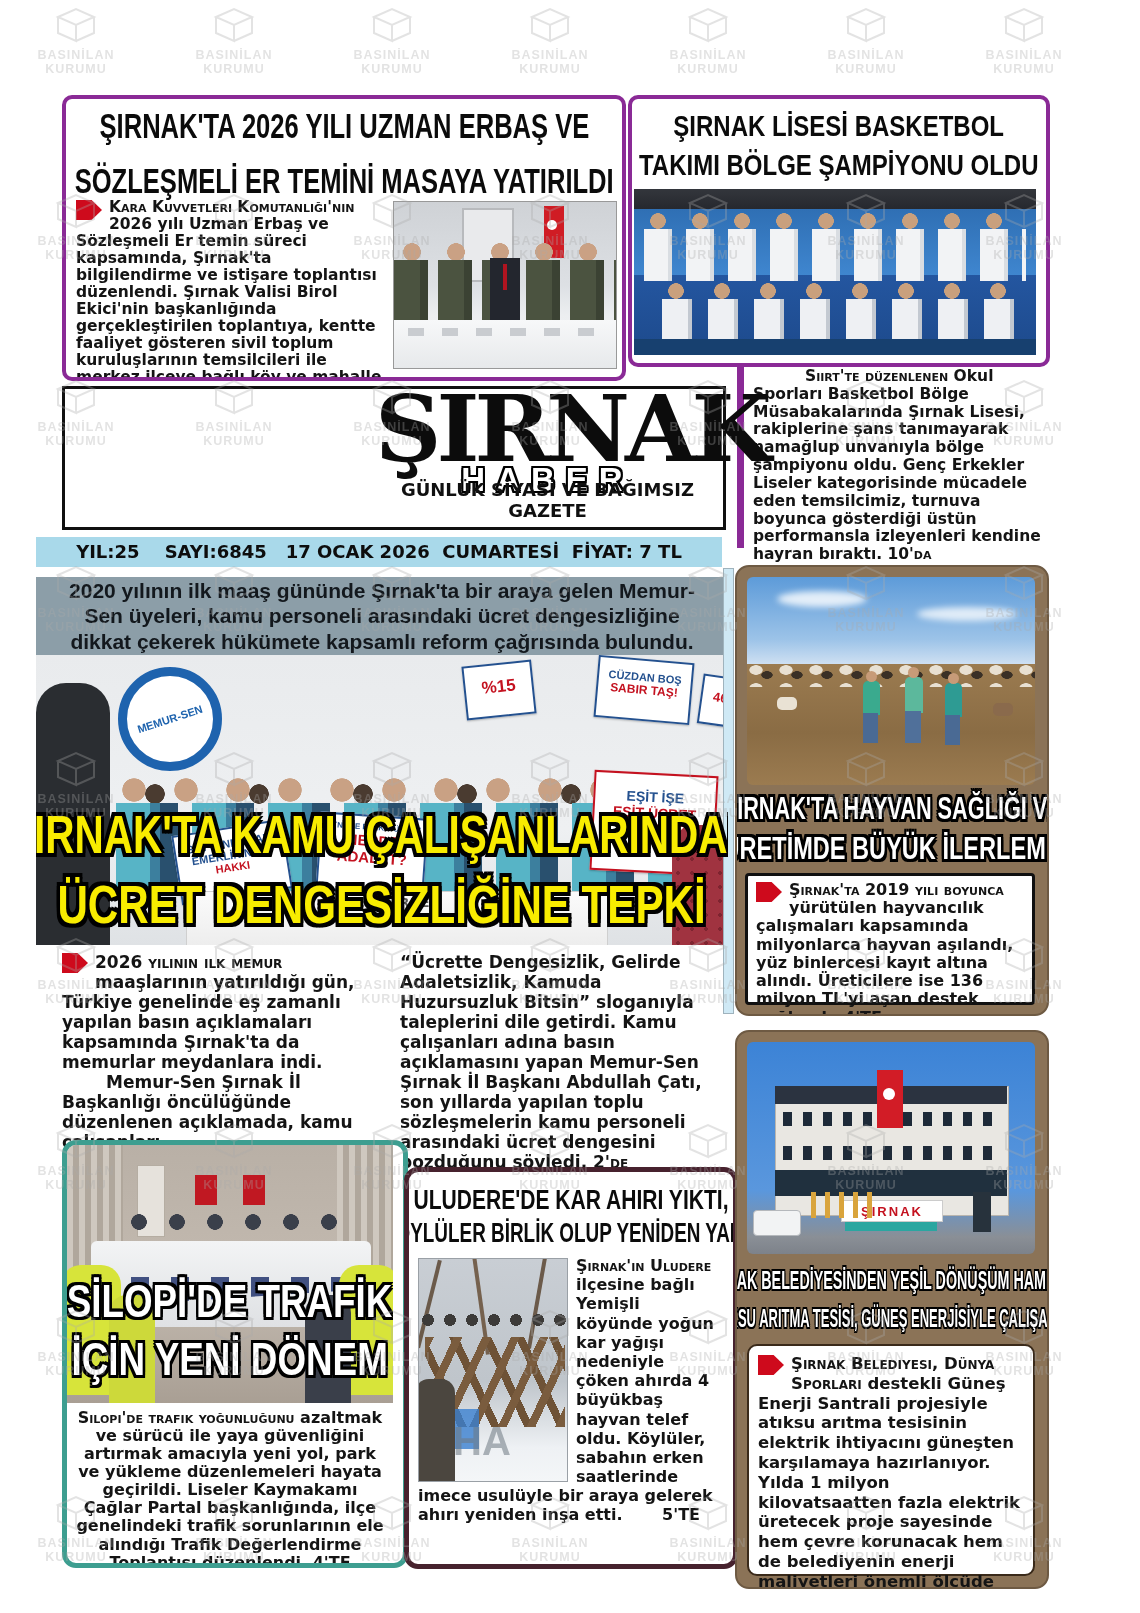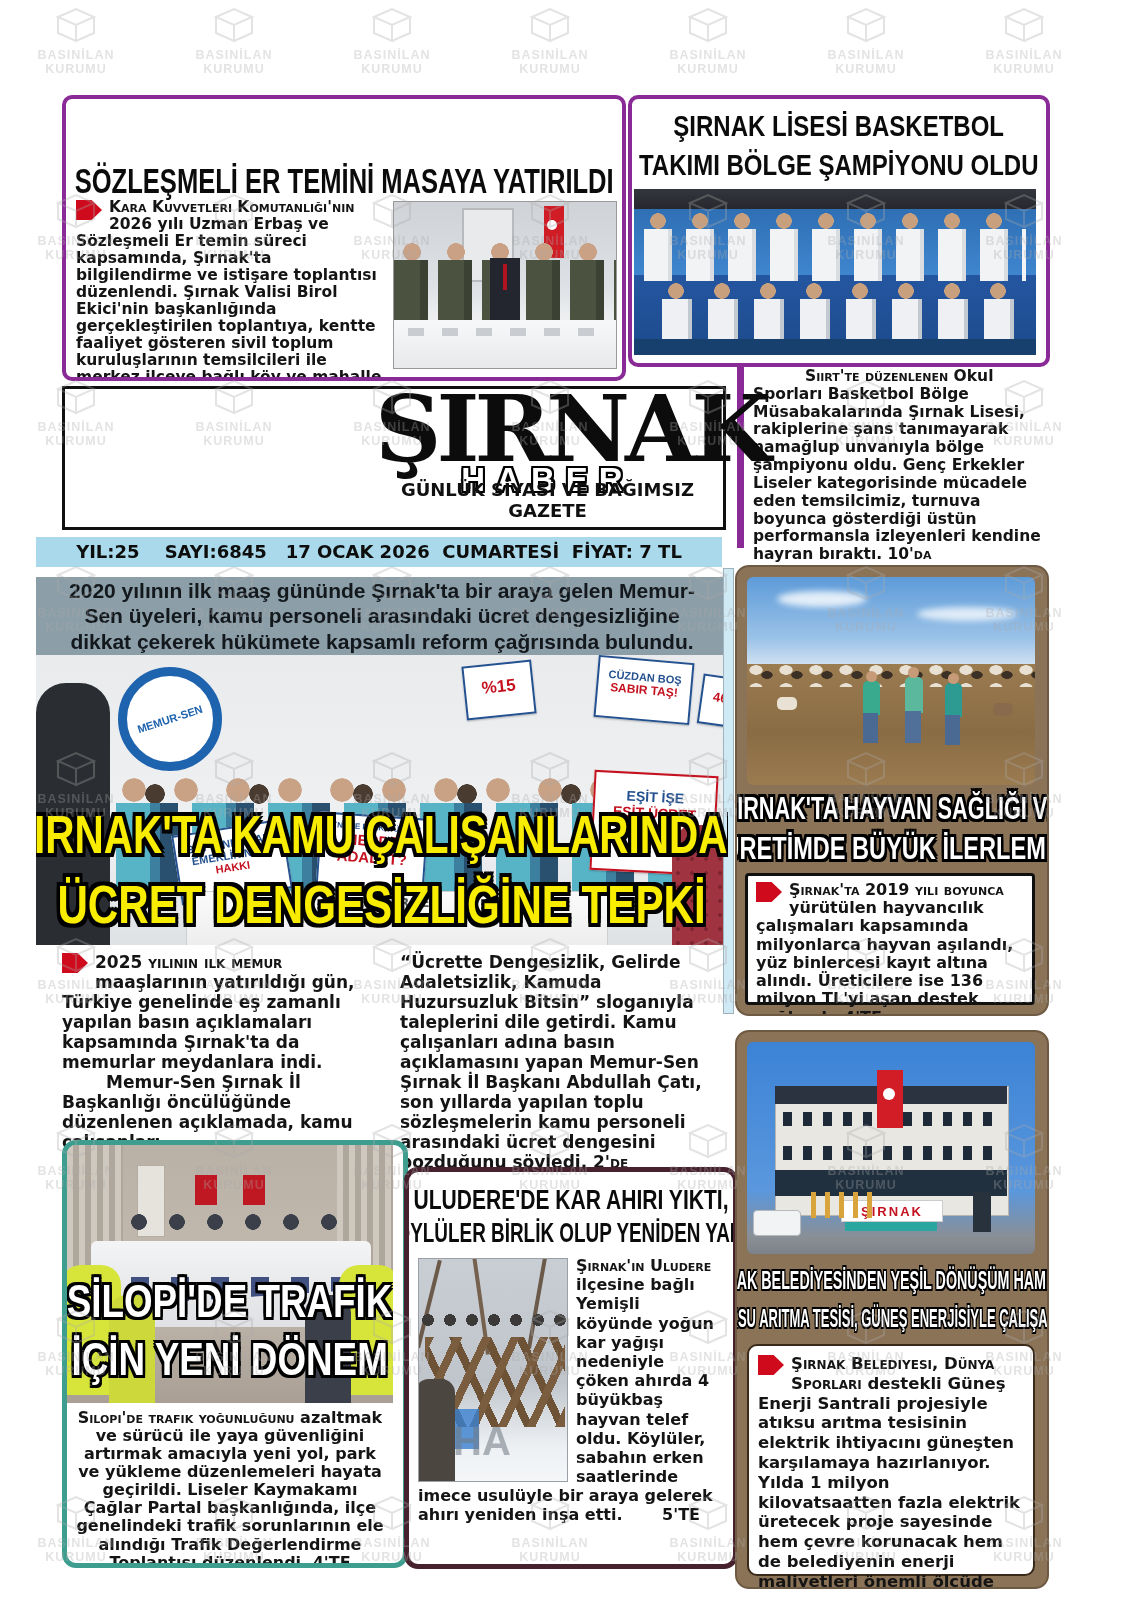--- a/index.html
+++ b/index.html
@@ -28,20 +28,23 @@
   .wm svg{display:block;margin:0 auto 2px auto;}
   .plac{position:absolute;background:#fff;border:2px solid #24518f;box-shadow:0 1px 2px rgba(0,0,0,.25);
         text-align:center;font-family:"Liberation Sans",sans-serif;overflow:hidden;}
 </style>
 </head>
 <body>
 
 <div id="page">
 
   <div class="box" style="left:62px;top:95px;width:556px;height:278px;border:4px solid #8a2a96;border-radius:10px;overflow:hidden;">
+    <div class="hl" style="top:5px;height:44px;">
+      <span class="sq" style="font-size:35px;transform:scaleX(.73);">ŞIRNAK'TA 2026 YILI UZMAN ERBAŞ VE</span>
+    </div>
     <div class="hl" style="top:60px;height:44px;">
       <span class="sq" style="font-size:35px;transform:scaleX(.73);">SÖZLEŞMELİ ER TEMİNİ MASAYA YATIRILDI</span>
     </div>
     <p class="bt abs" style="left:10px;top:100px;width:312px;font-size:15.5px;line-height:1.1;">
       <span class="arrow"></span>
       <span class="sc">Kara Kuvvetleri Komutanlığı'nın</span>
       <span>2026 yılı Uzman Erbaş ve Sözleşmeli Er temin süreci kapsamında, Şırnak'ta bilgilendirme ve istişare toplantısı düzenlendi. Şırnak Valisi Birol Ekici'nin başkanlığında gerçekleştirilen toplantıya, kentte faaliyet gösteren sivil toplum kuruluşlarının temsilcileri ile merkez ilçeye bağlı köy ve mahalle muhtarları katıldı.</span>
       
     </p>
 
@@ -149,21 +152,21 @@
     </div>
     <div class="hl" style="top:216px;height:66px;z-index:5;">
       <span class="sq oy" style="font-size:54px;transform:scaleX(.78);">ÜCRET DENGESİZLİĞİNE TEPKİ</span>
     </div>
   </div>
 
   <div class="abs" style="left:62px;top:952px;width:662px;height:184px;">
     <div class="abs" style="left:0;top:0;width:330px;">
       <p class="bt" style="font-size:17px;line-height:1.18;">
         <span class="arrow"></span>
-        <span class="sc">2025 yılının ilk memur</span>
+        <span class="sc">2026 yılının ilk memur</span>
         <span>maaşlarının yatırıldığı gün, Türkiye genelinde eş zamanlı yapılan basın açıklamaları kapsamında Şırnak'ta da memurlar meydanlara indi.</span>
       </p>
       <p class="bt" style="font-size:17px;line-height:1.18;text-indent:44px;margin-top:0;">Memur-Sen Şırnak İl Başkanlığı öncülüğünde düzenlenen açıklamada, kamu çalışanları</p>
     </div>
     <div class="abs" style="left:338px;top:0;width:324px;">
       <p class="bt" style="font-size:17px;line-height:1.18;">
         <span>“Ücrette Dengesizlik, Gelirde Adaletsizlik, Kamuda Huzursuzluk Bitsin” sloganıyla taleplerini dile getirdi. Kamu çalışanları adına basın açıklamasını yapan Memur-Sen Şırnak İl Başkanı Abdullah Çatı, son yıllarda yapılan toplu sözleşmelerin kamu personeli arasındaki ücret dengesini bozduğunu söyledi.</span>
         <span class="sc">2'de</span>
       </p>
     </div>

